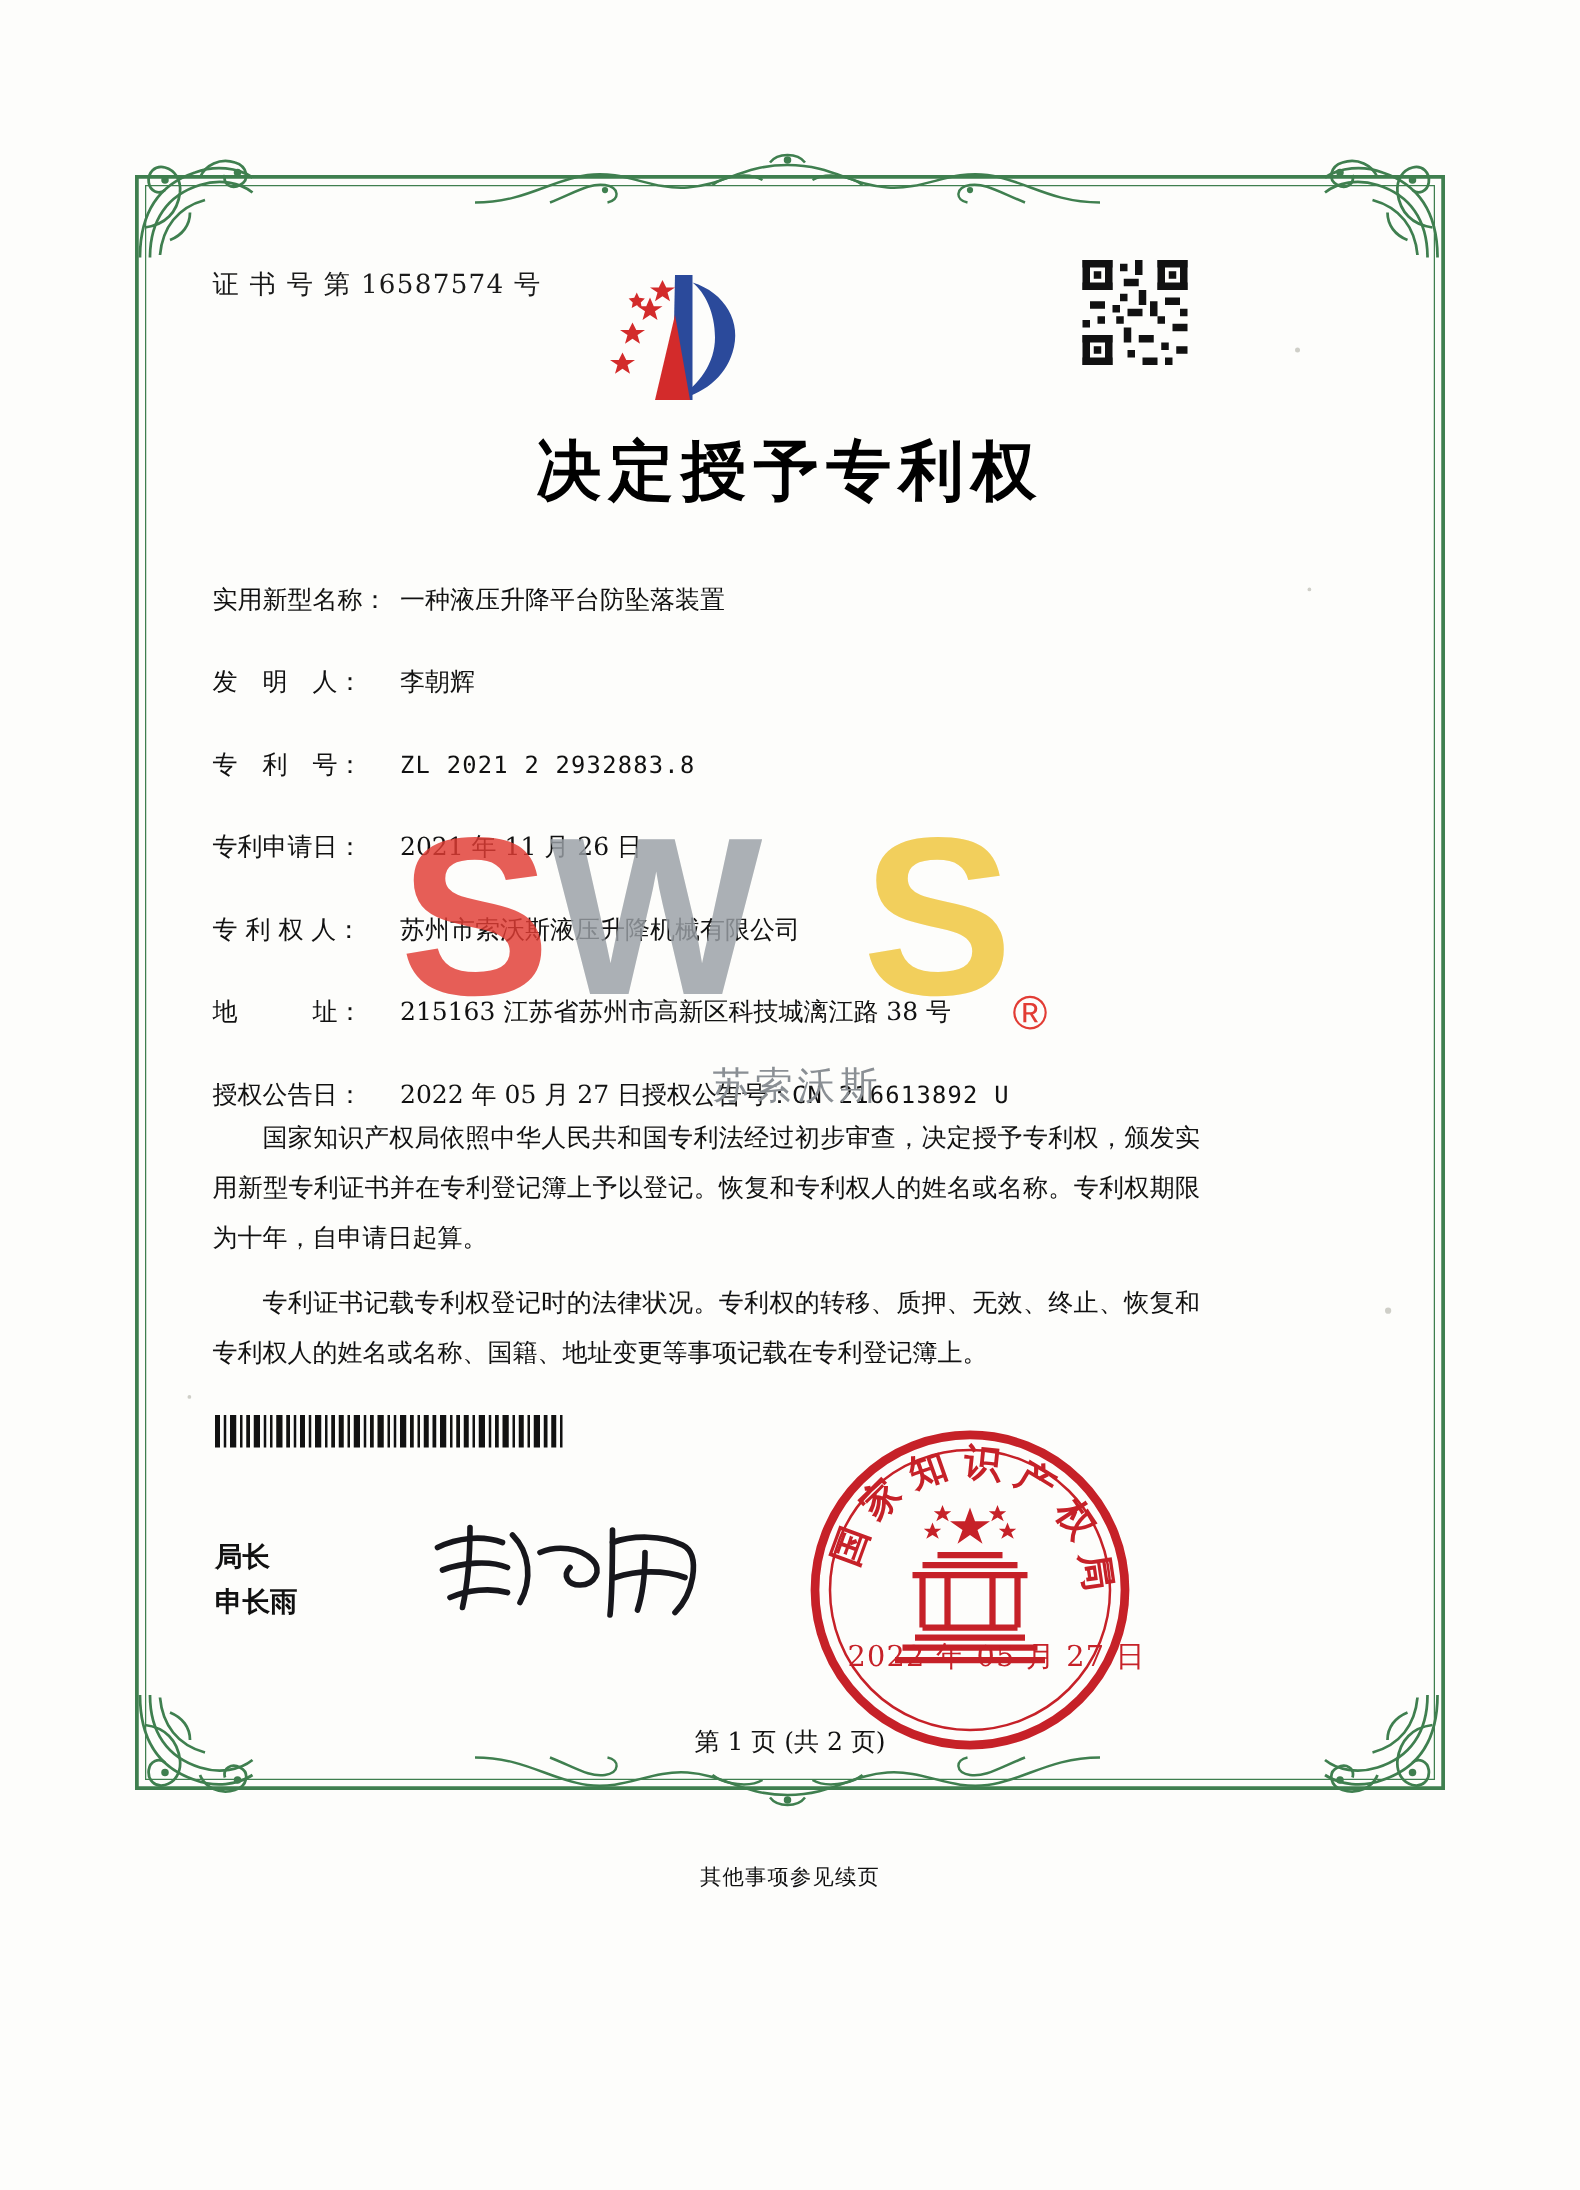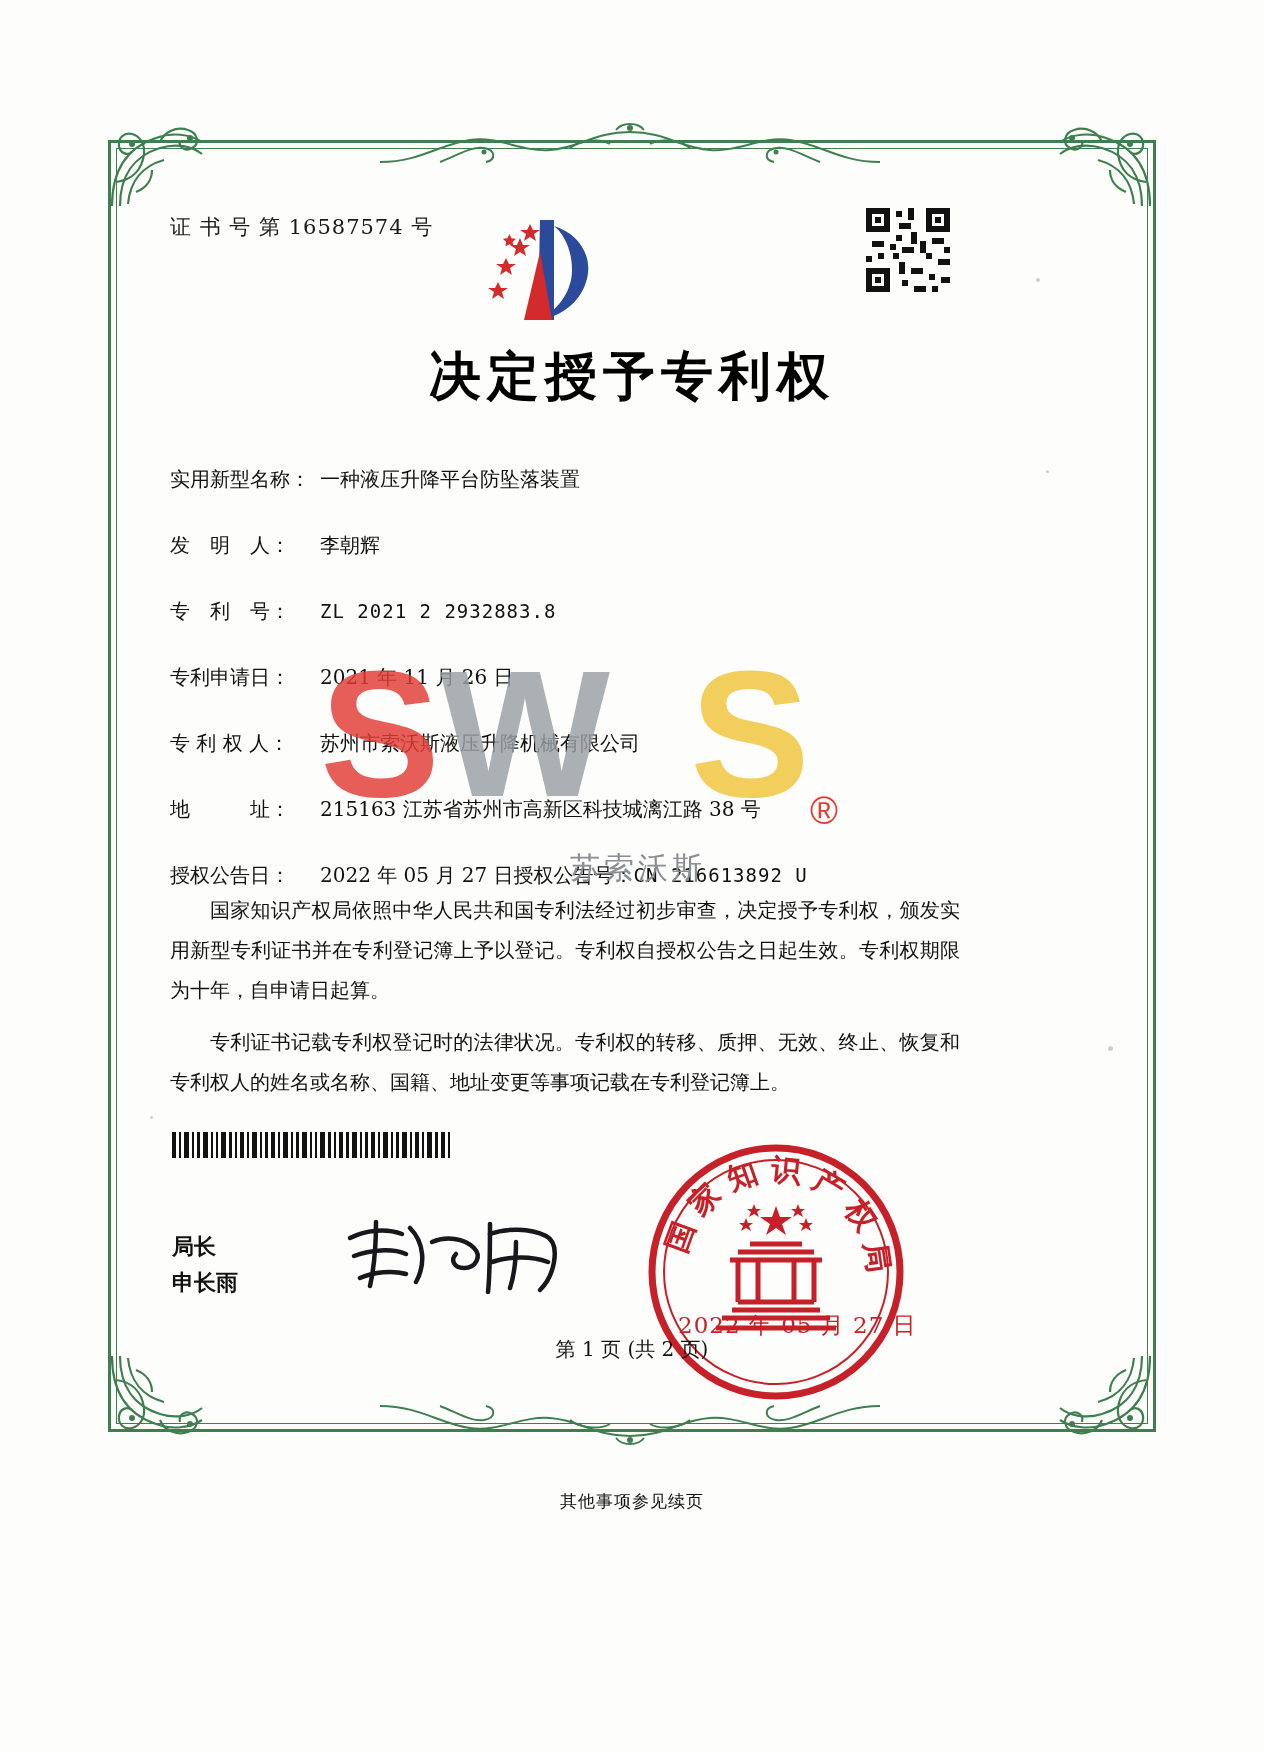--- a/index.html
+++ b/index.html
@@ -211,21 +211,21 @@
     font-size: 23px;
     color: #c62128;
     font-family: "DejaVu Serif", serif;
     letter-spacing: 1px;
   }
 
   
   .page-num {
     position: absolute;
     left: 0; right: 0;
-    top: 1336px;
+    top: 1380px;
     text-align: center;
     font-size: 20px;
     color: #111;
     font-family: "DejaVu Serif", serif;
   }
   .footer-note {
     position: absolute;
     left: 0; right: 0;
     top: 1490px;
     text-align: center;
@@ -453,21 +453,21 @@
 
   <div class="watermark">
     <div class="wm-text wm-s1">S</div>
     <div class="wm-text wm-w">W</div>
     <div class="wm-text wm-s2">S</div>
     <div class="wm-reg">®</div>
     <div class="wm-cn">苏索沃斯</div>
   </div>
 
   <div class="body-text">
-    <p>国家知识产权局依照中华人民共和国专利法经过初步审查，决定授予专利权，颁发实用新型专利证书并在专利登记簿上予以登记。专利权自授权公告之日起生效。专利权期限为十年，自申请日起算。</p>
+    <p>国家知识产权局依照中华人民共和国专利法经过初步审查，决定授予专利权，颁发实用新型专利证书并在专利登记簿上予以登记。恢复和专利权人的姓名或名称。专利权期限为十年，自申请日起算。</p>
     <p>专利证书记载专利权登记时的法律状况。专利权的转移、质押、无效、终止、恢复和专利权人的姓名或名称、国籍、地址变更等事项记载在专利登记簿上。</p>
   </div>
 
   <div class="barcode">
     <i style="left:0px;width:4px;"></i>
       <i style="left:7px;width:2px;"></i>
       <i style="left:12px;width:5px;"></i>
     <i style="left:20px;width:2px;"></i>
       <i style="left:25px;width:3px;"></i>
       <i style="left:31px;width:5px;"></i>

